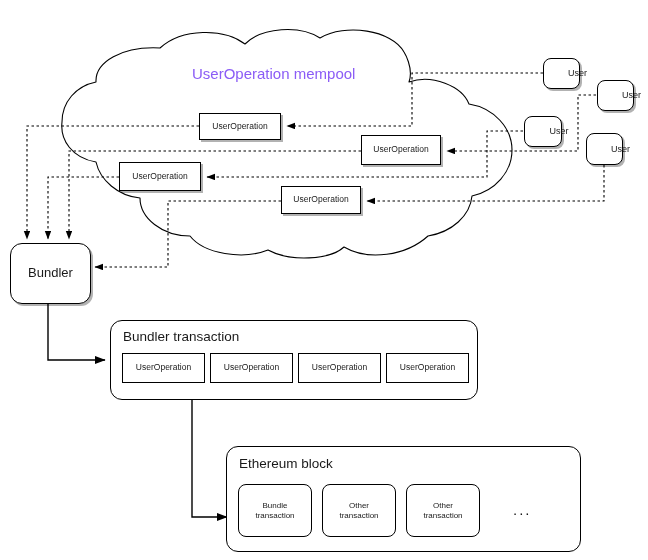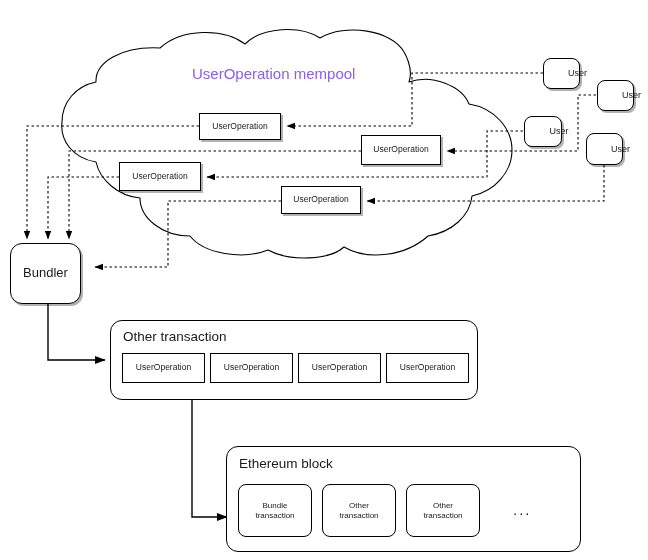--- a/index.html
+++ b/index.html
@@ -179,24 +179,24 @@
   <div class="node node-shadow rounded-sm userop" style="left:281px; top:186px; width:80px; height:28px;">UserOperation</div>
 
   <div class="node node-shadow rounded-md user-box" style="left:543px; top:58px; width:37px; height:31px;">User</div>
 
   <div class="node node-shadow rounded-md user-box" style="left:597px; top:80px; width:37px; height:31px;">User</div>
 
   <div class="node node-shadow rounded-md user-box" style="left:524px; top:116px; width:38px; height:31px;">User</div>
 
   <div class="node node-shadow rounded-md user-box" style="left:586px; top:133px; width:37px; height:32px;">User</div>
 
-  <div class="node node-shadow rounded-lg bundler-box" style="left:10px; top:243px; width:71px; height:61px;">Bundler</div>
+  <div class="node node-shadow rounded-lg bundler-box" style="left:10px; top:243px; width:81px; height:61px;">Bundler</div>
 
   <div class="container-box" style="left:110px; top:320px; width:368px; height:80px;">
-    <div class="container-title" style="left:12px; top:8px;">Other transaction</div>
+    <div class="container-title" style="left:12px; top:8px;">Bundler transaction</div>
 
     <div class="node rounded-sm userop" style="left:11px; top:32px; width:83px; height:30px;">UserOperation</div>
 
     <div class="node rounded-sm userop" style="left:99px; top:32px; width:83px; height:30px;">UserOperation</div>
 
     <div class="node rounded-sm userop" style="left:187px; top:32px; width:83px; height:30px;">UserOperation</div>
 
     <div class="node rounded-sm userop" style="left:275px; top:32px; width:83px; height:30px;">UserOperation</div>
   </div>
 

